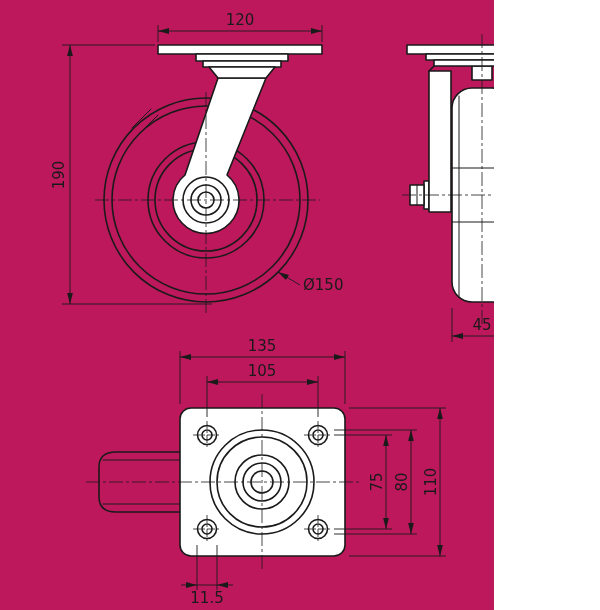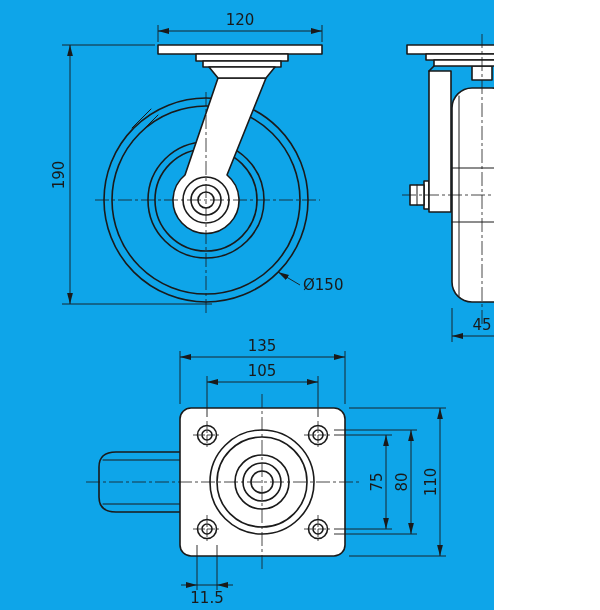--- a/index.html
+++ b/index.html
@@ -1,16 +1,16 @@
 <!DOCTYPE html>
 <html><head>
 <meta charset="utf-8">
 <style>
   html,body{margin:0;padding:0;background:#ffffff;}
-  .canvas{width:494px;height:610px;background:#0ea5e9;position:relative;overflow:hidden;}
+  .canvas{width:494px;height:610px;background:#be185d;position:relative;overflow:hidden;}
   svg{display:block;}
   .obj{stroke:#1a1a1a;stroke-width:1.6;fill:none;stroke-linejoin:round;stroke-linecap:round;}
   .objf{stroke:#1a1a1a;stroke-width:1.6;fill:#ffffff;stroke-linejoin:round;}
   .thin{stroke:#1a1a1a;stroke-width:1;fill:none;stroke-linecap:round;}
   .dim{stroke:#1a1a1a;stroke-width:0.9;fill:none;}
   .cl{stroke:#1a1a1a;stroke-width:0.8;fill:none;stroke-dasharray:14 3 3 3;}
   .clx{stroke:#1a1a1a;stroke-width:0.8;fill:none;stroke-dasharray:8 2 2 2;}
   .arrowed{marker-start:url(#arr);marker-end:url(#arr);}
   .arrow-end{marker-end:url(#arr);}
   .arrow-start{marker-start:url(#arr);}

